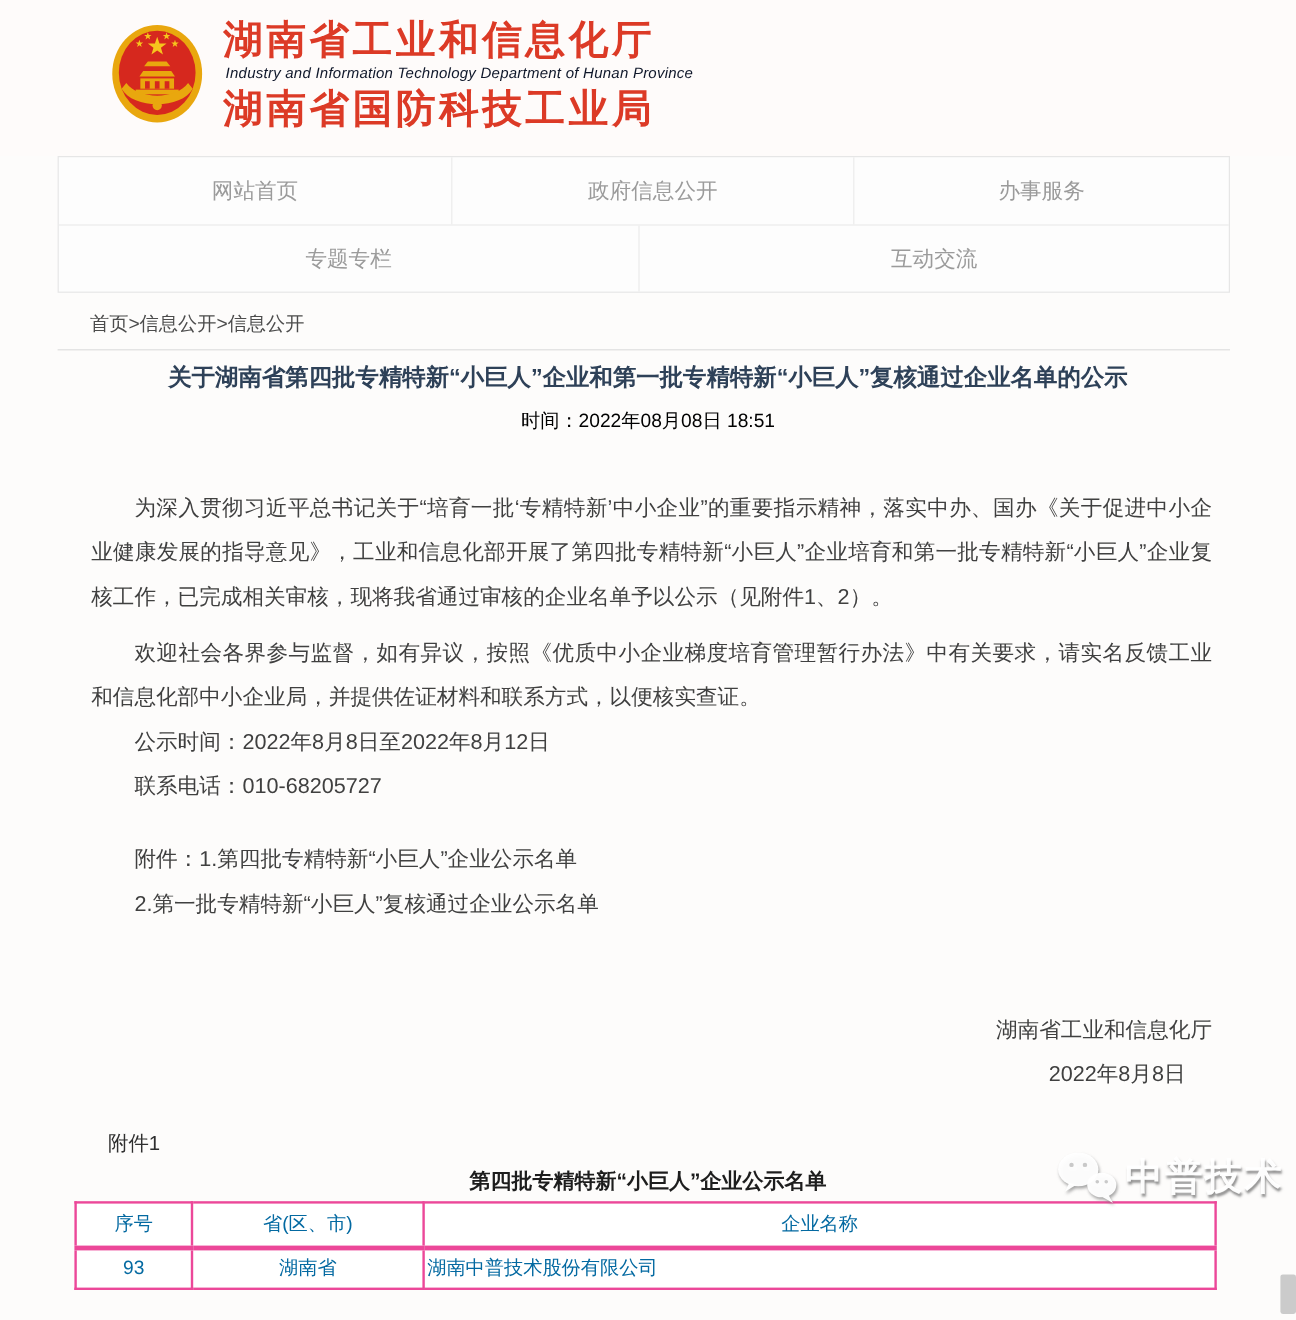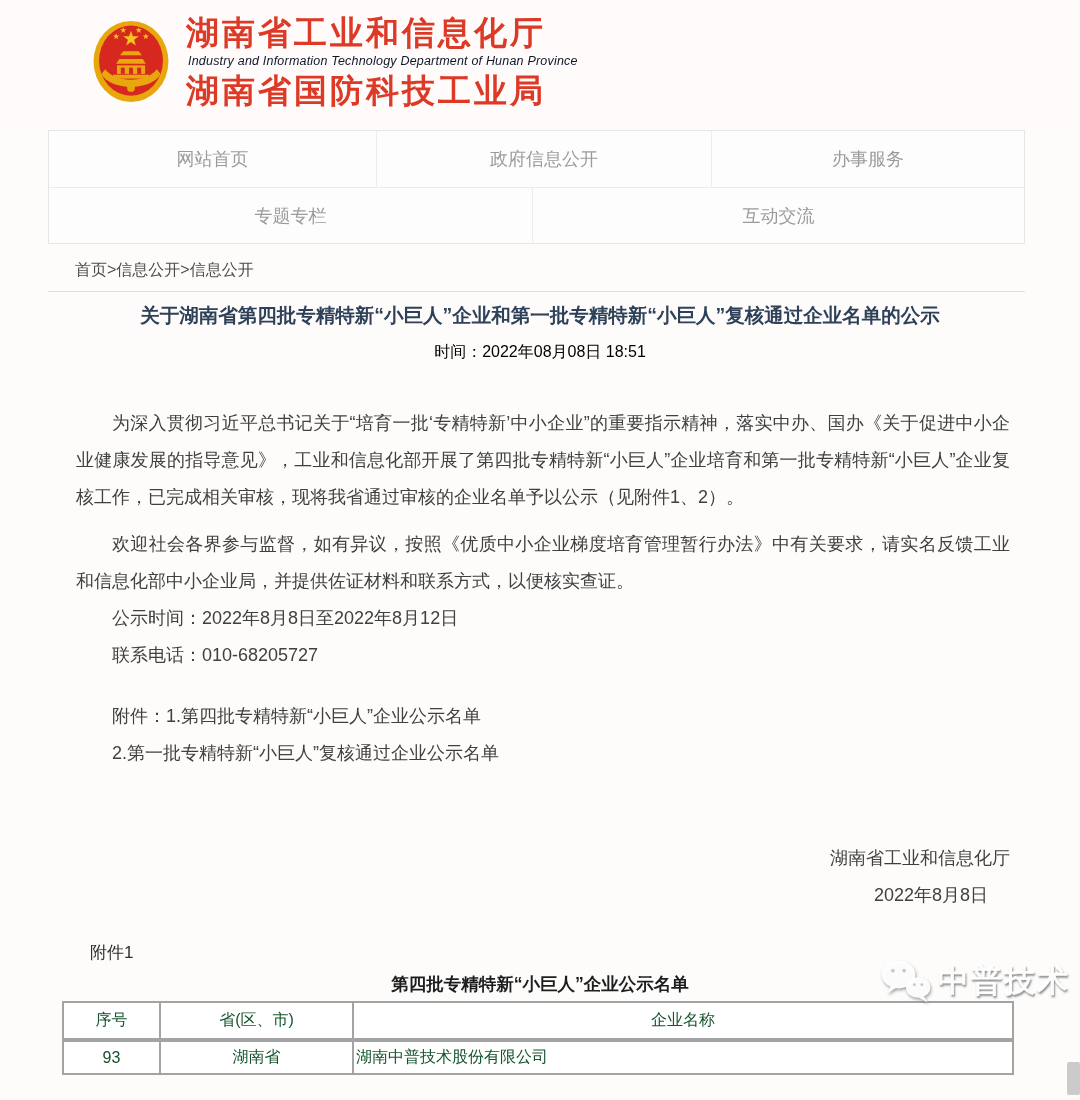--- a/index.html
+++ b/index.html
@@ -42,22 +42,22 @@
   .attach-line2 { text-indent:3.6em; }
   .sign-org { margin-top:68px; text-align:right; text-indent:0 !important; }
   .sign-date { text-align:right; padding-right:22px; text-indent:0 !important; }
 
   
   .annex-label { margin:27px 0 0 90px; font-size:17px; color:#2f2f2f; line-height:24px; }
   .table-title { margin-top:8px; text-align:center; font-size:17.5px; font-weight:bold;
     color:#1d1d1d; line-height:22px; }
   table.annex { margin:6px 0 0 62px; width:952px; border-collapse:collapse; table-layout:fixed;
     background:#fff; }
-  table.annex th, table.annex td { border:2px solid #a3a3a3; font-weight:normal;
-    font-size:16px; color:#14532d; }
+  table.annex th, table.annex td { border:2px solid #ec4899; font-weight:normal;
+    font-size:16px; color:#0369a1; }
   table.annex th { height:38px; text-align:center; border-bottom-width:4px; }
   table.annex td { height:34px; text-align:center; }
   table.annex td.cell-name { text-align:left; padding-left:2px; }
 
   
   .watermark { position:absolute; left:878px; top:956px; display:flex; align-items:center;
     z-index:5; pointer-events:none; }
   .watermark .wm-text { font-size:31px; font-weight:bold; letter-spacing:2px;
     color:rgba(255,255,255,0.97); text-shadow:1px 2px 2px rgba(125,125,125,0.85); }
   .wm-icon { width:56px; height:50px; margin-right:4px;

